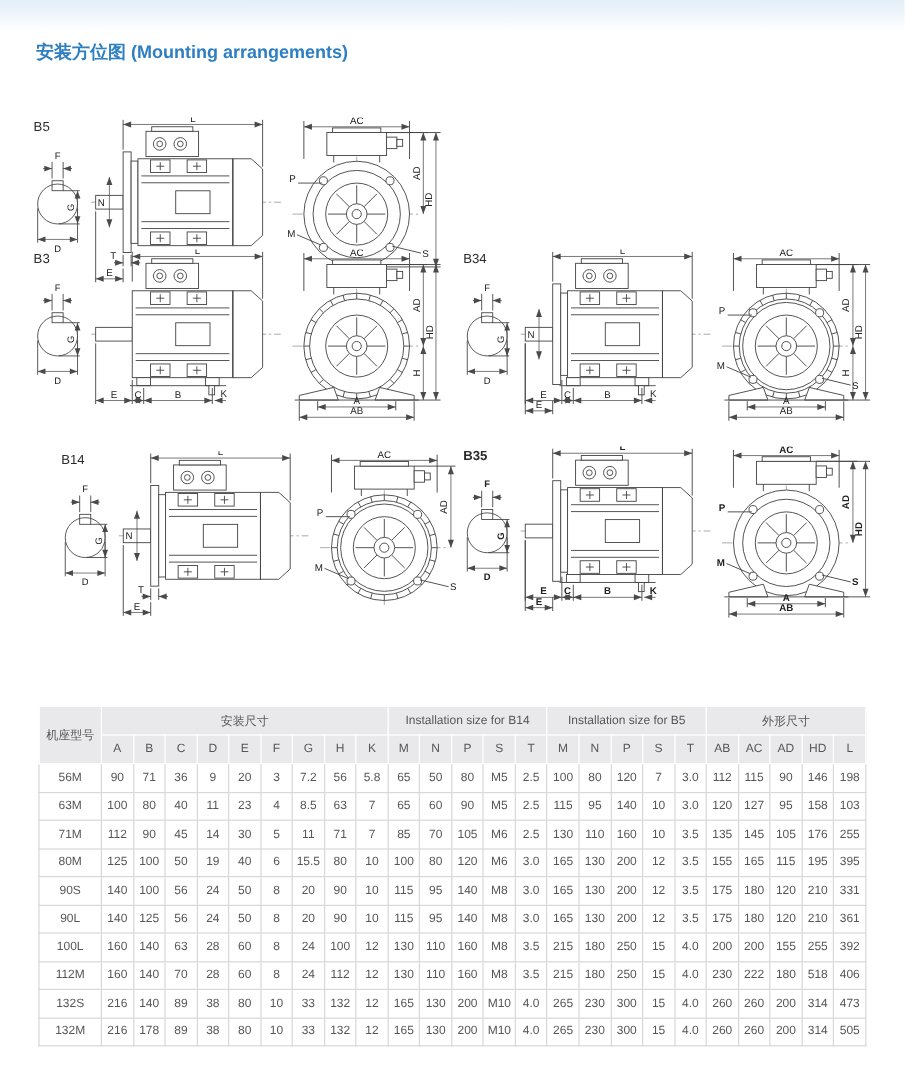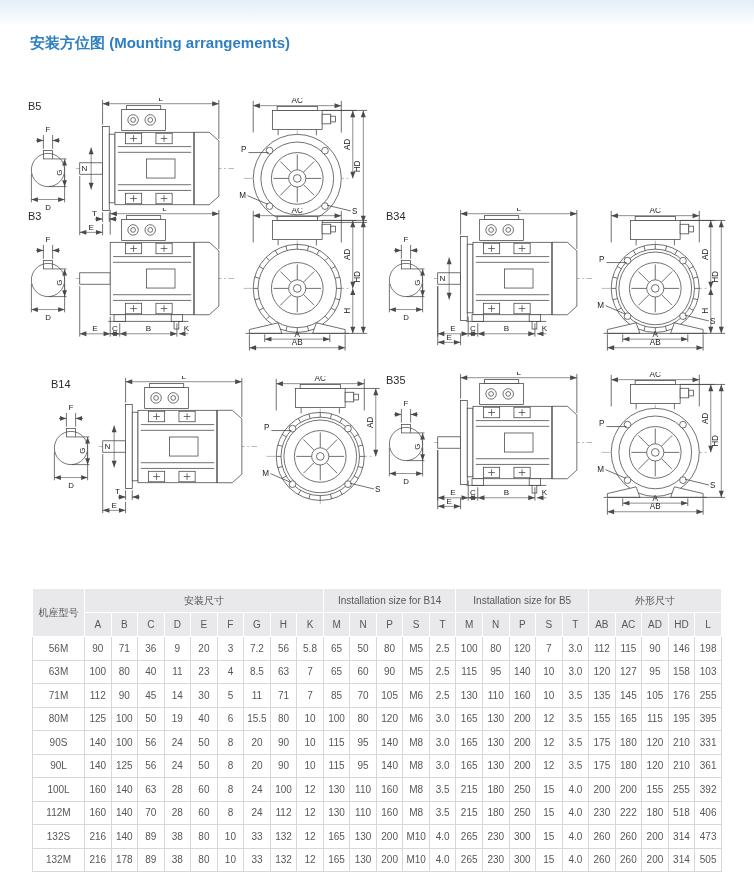--- a/index.html
+++ b/index.html
@@ -700,21 +700,21 @@
           <path d="M122 84l-2.6 -7l5.2 0z" class="ah"></path>
           <text x="119" y="48.5" class="dl" text-anchor="middle" transform="rotate(-90 119 48.5)">AD</text>
           <text x="8" y="56" class="dl" text-anchor="middle">P</text>
           <line x1="13" y1="57" x2="34" y2="57" class="ln"></line>
           <text x="7" y="104" class="dl" text-anchor="middle">M</text>
           <line x1="12" y1="102" x2="33" y2="111" class="ln"></line>
           <text x="124" y="121" class="dl" text-anchor="middle">S</text>
           <line x1="120" y1="118" x2="95" y2="112" class="ln"></line>
         </svg>
       </div>
-      <div class="mblock pb35" style="left: 382px; top: 372px;">
+      <div class="mblock pb35" style="left: 382px; top: 372px; font-weight: bold;">
         <div class="mcol">
           <div class="mlabel">B35</div>
           <svg width="48" viewBox="0 0 52 100">
             <defs>
               <pattern id="hb35" width="4.5" height="4.5" patternTransform="rotate(45)" patternUnits="userSpaceOnUse">
                 <line x1="0" y1="0" x2="0" y2="4.5" stroke="#6a6a6a" stroke-width="0.6"></line>
               </pattern>
             </defs>
             <circle cx="26" cy="52" r="18" fill="url(#hb35)" class="ln"></circle>
             <rect x="21" y="31" width="10" height="9" fill="url(#hb35)" class="ln"></rect>

